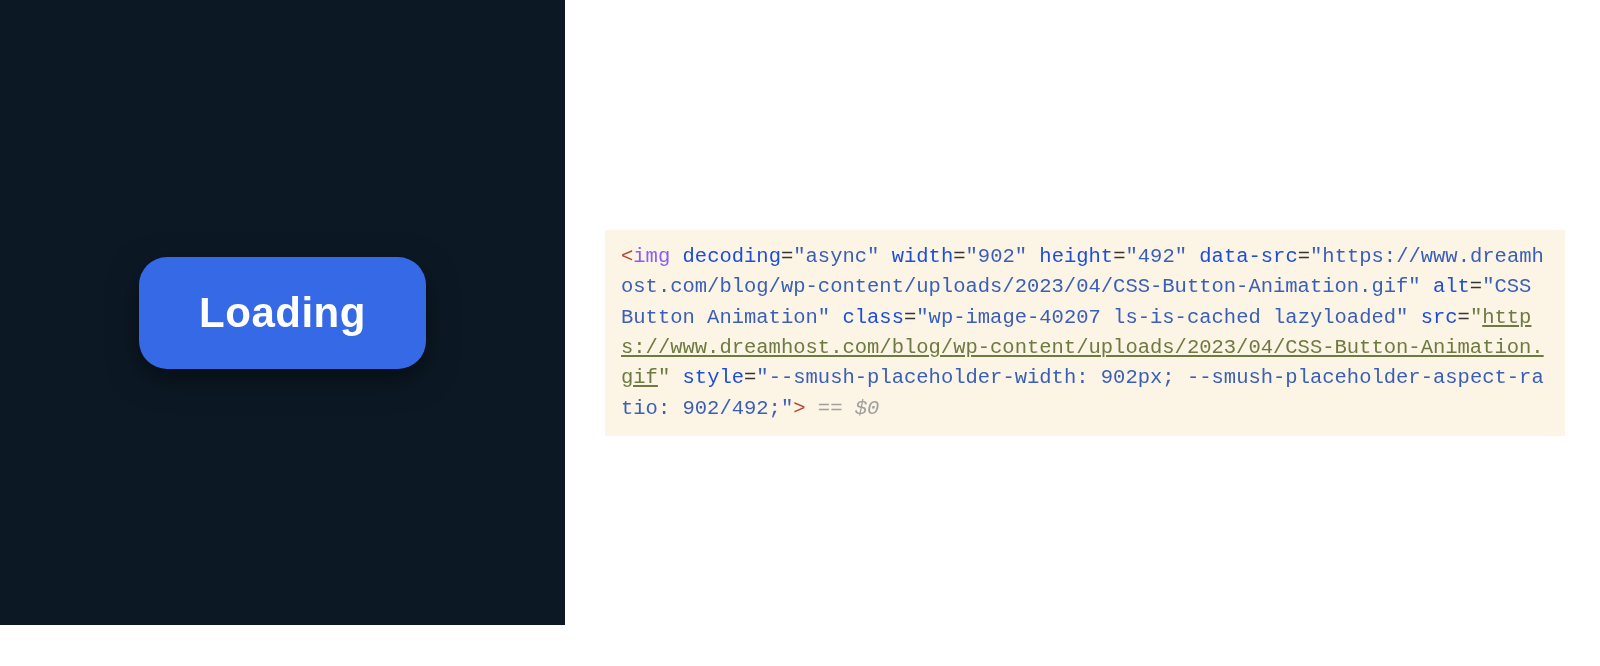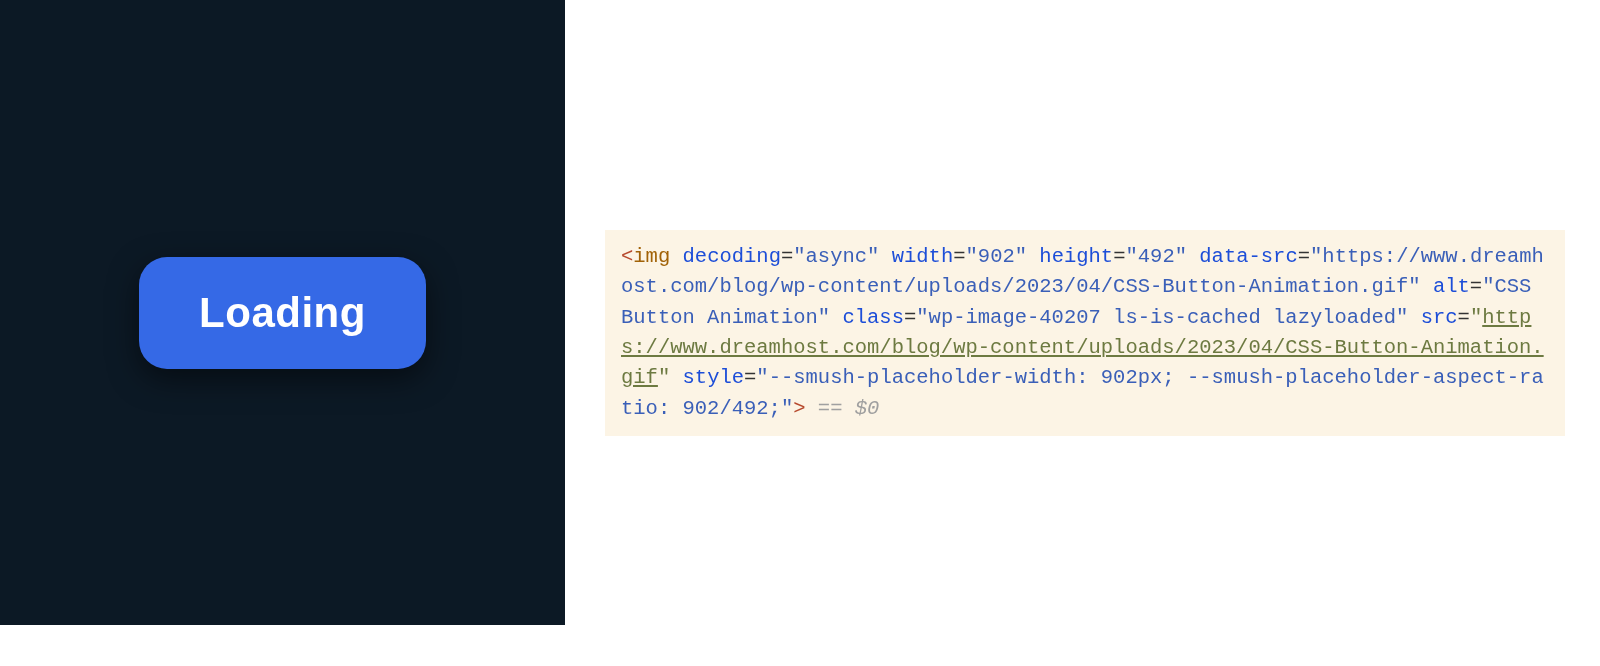--- a/index.html
+++ b/index.html
@@ -55,21 +55,21 @@
       font-size: 20.5px;
       line-height: 1.48;
       padding: 12px 16px;
       white-space: pre-wrap;
       word-break: break-all;
       width: 960px;
       color: #333;
     }
 
     .tag-bracket { color: #b74a2e; }
-    .tag-name { color: #a16207; }
+    .tag-name { color: #8b5cf6; }
     .attr-name { color: #1d4ed8; }
     .attr-eq { color: #333; }
     .attr-value { color: #3a5fb8; }
     .attr-value-link { color: #6d7a41; text-decoration: underline; }
     .attr-value-green { color: #6d7a41; }
     .console-ref { color: #a0a0a0; font-style: italic; }
   </style>
 </head>
 <body>
 

